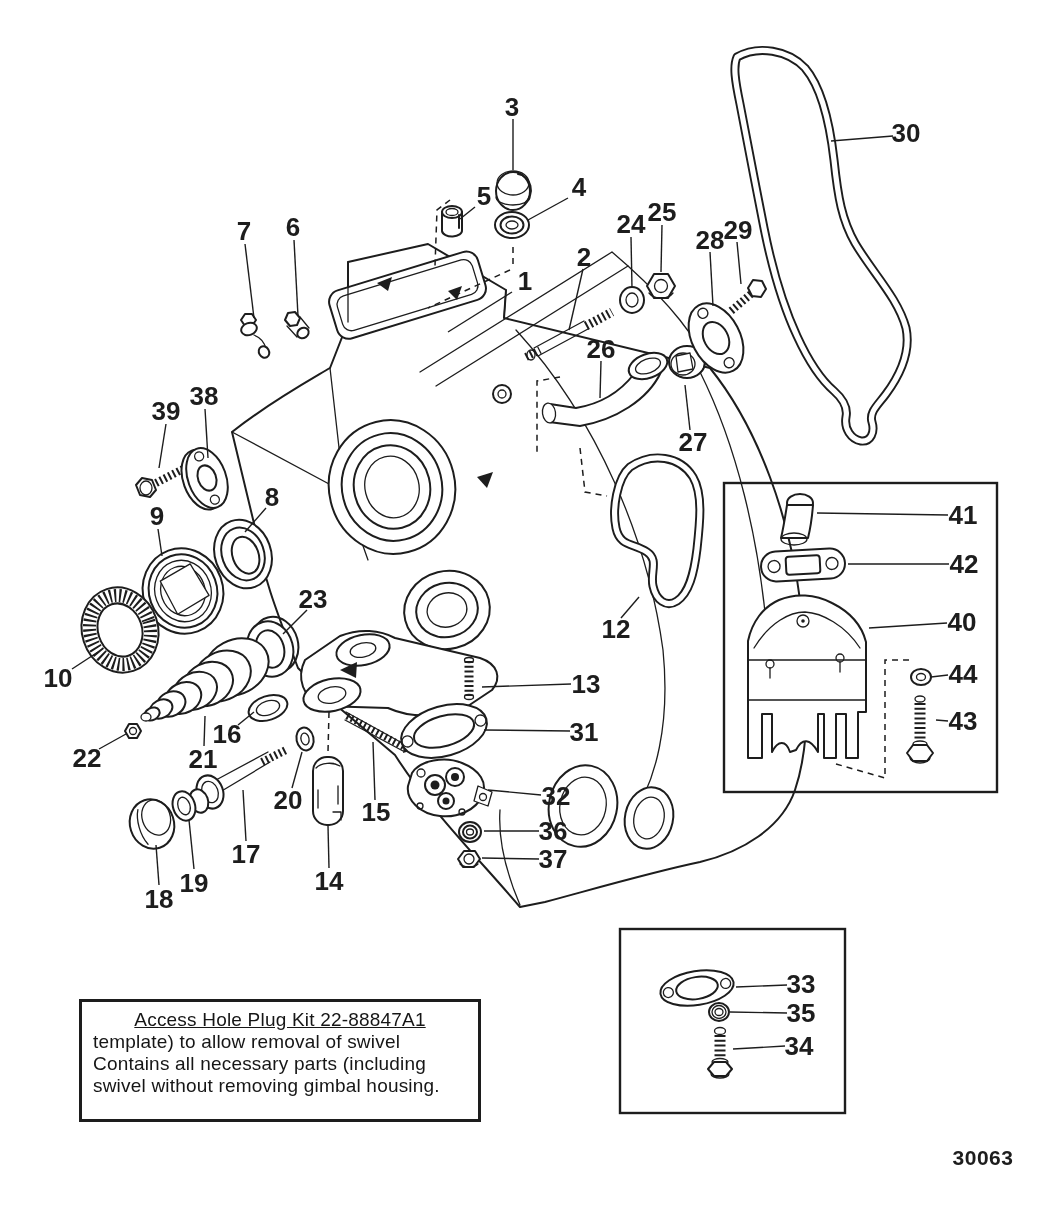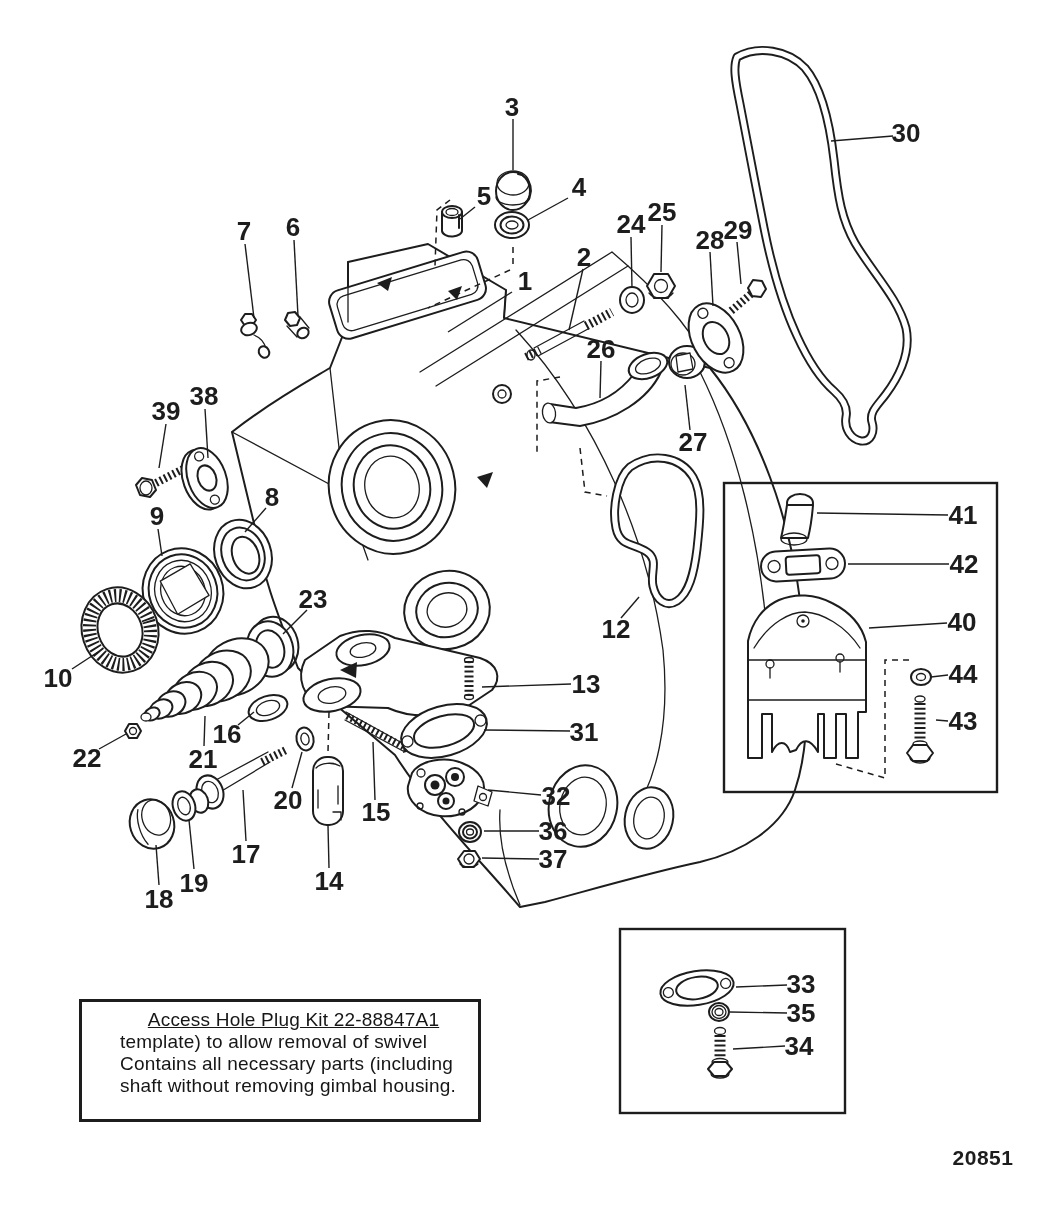--- a/index.html
+++ b/index.html
@@ -10,21 +10,21 @@
   .lnw{fill:#fff;stroke:#1d1d1d;stroke-width:2;stroke-linecap:round;stroke-linejoin:round;}
   .thn{stroke-width:1.3;}
   .thread{stroke:#1d1d1d;stroke-dasharray:2 2.8;fill:none;}
   .dash{stroke:#1d1d1d;stroke-width:1.5;stroke-dasharray:6 5;fill:none;stroke-linecap:butt;}
   .dbl-out{fill:none;stroke:#1d1d1d;stroke-width:9;stroke-linejoin:round;}
   .dbl-in{fill:none;stroke:#fff;stroke-width:5.2;stroke-linejoin:round;}
   .fillb{fill:#1d1d1d;stroke:none;}
   .box{fill:none;stroke:#1d1d1d;stroke-width:2.4;}
   .callout{font:700 26px "Liberation Sans",sans-serif;fill:#1d1d1d;text-anchor:middle;dominant-baseline:central;}
   .leader{stroke:#1d1d1d;stroke-width:1.4;fill:none;}
-  .note-box{position:absolute;left:79px;top:999px;width:402px;height:123px;border:3px solid #1d1d1d;box-sizing:border-box;color:#161616;background:#fff;padding-left:27px;}
+  .note-box{position:absolute;left:79px;top:999px;width:402px;height:123px;border:3px solid #1d1d1d;box-sizing:border-box;color:#161616;background:#fff;}
   .note-title{margin-top:7px;text-align:center;font-size:19px;font-weight:400;text-decoration:underline;letter-spacing:.2px;}
   .note-line{padding-left:11px;font-size:19px;line-height:22px;letter-spacing:.2px;}
   .fig-num{position:absolute;left:938px;top:1146px;width:90px;text-align:center;font-size:21px;font-weight:700;color:#1d1d1d;letter-spacing:.5px;}
 </style>
 </head>
 <body>
 
 <div id="stage">
 <svg width="1052" height="1216" viewBox="0 0 1052 1216">
 
@@ -486,17 +486,17 @@
         <text x="963" y="721" class="callout">43</text>
         <polyline points="948,675 931,677" class="leader"></polyline>
         <text x="963" y="674" class="callout">44</text>
       </g>
 </svg>
 
 <div class="note-box">
   <div class="note-title">Access Hole Plug Kit 22-88847A1</div>
   <div class="note-line">template) to allow removal of swivel</div>
   <div class="note-line">Contains all necessary parts (including</div>
-  <div class="note-line">shaft without removing gimbal housing.</div>
+  <div class="note-line">swivel without removing gimbal housing.</div>
 </div>
 
-<div class="fig-num">20851</div>
+<div class="fig-num">30063</div>
 </div>
 
 </body></html>

